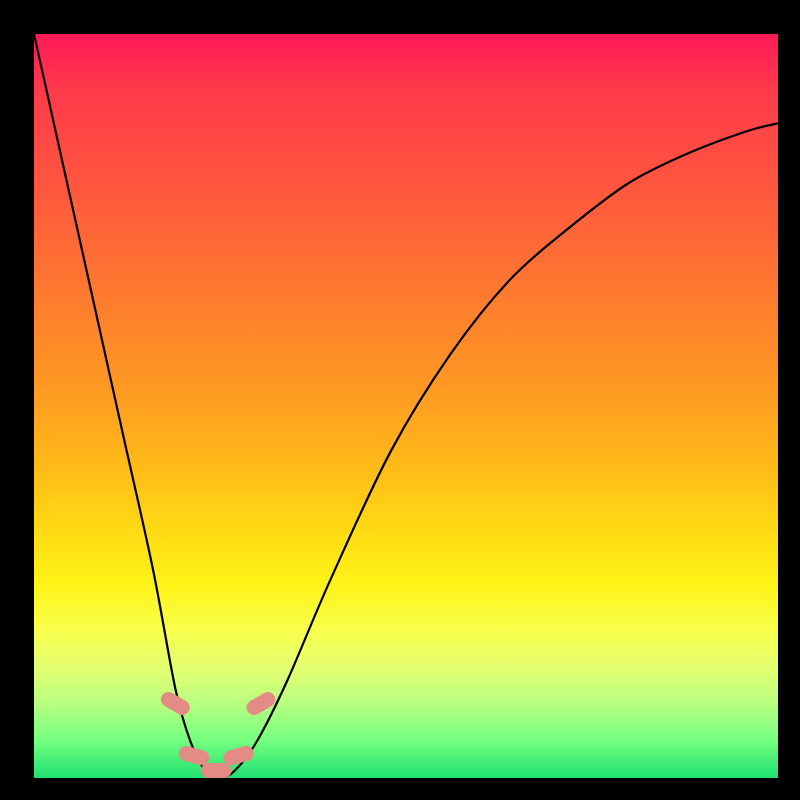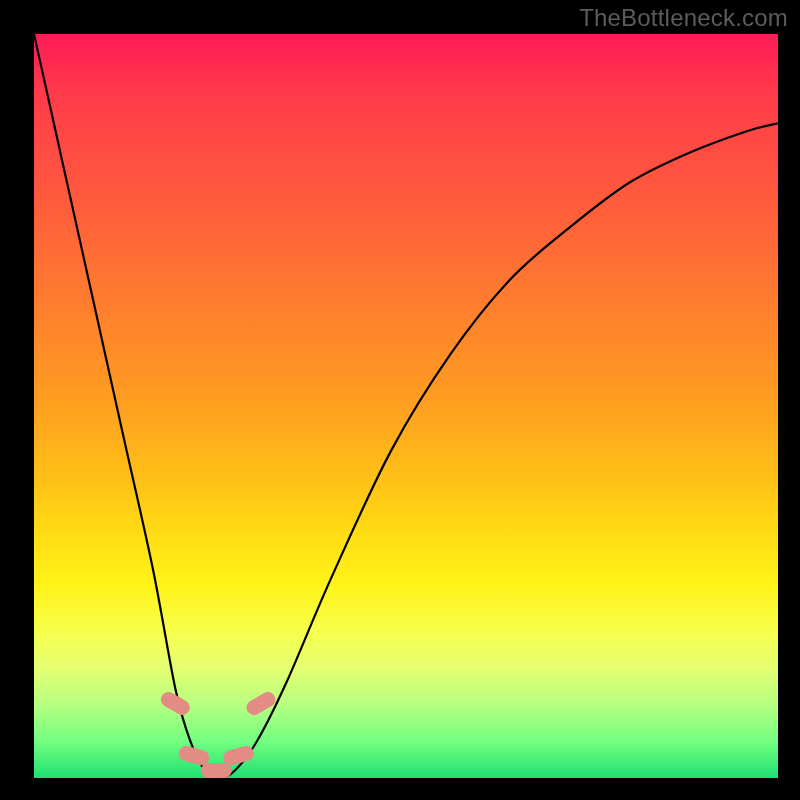--- a/index.html
+++ b/index.html
@@ -70,21 +70,20 @@
   .marker {
     fill: #e38b85;
     stroke: #e38b85;
     stroke-width: 1;
   }
 </style>
 </head>
 <body>
 
 <div class="frame">
-  <div class="watermark">TheBottleneck.com</div>
 
   <div class="plot-area">
     <svg class="curve" viewBox="0 0 744 744">
       <path class="main" d="M 0,0 C 4.96,22.32000000000001 19.840000000000003,89.28000000000009 29.76,133.92000000000007 C 39.68,178.56000000000006 49.6,223.2 59.52,267.84 C 69.44,312.47999999999996 79.36,357.12 89.28,401.76 C 99.2,446.4 110.36,493.5199999999999 119.04,535.68 C 127.72000000000001,577.8399999999999 135.16000000000003,626.2 141.36,654.72 C 147.56,683.24 151.27999999999997,693.16 156.23999999999998,706.8 C 161.2,720.4399999999999 166.16,730.3599999999999 171.12,736.56 C 176.08,742.76 181.04,744 186,744 C 190.96,744 194.68000000000004,742.76 200.88000000000002,736.56 C 207.08,730.3599999999999 214.51999999999998,721.68 223.2,706.8 C 231.88,691.92 240.56,674.56 252.96,647.28 C 265.36,620 280.24,581.56 297.6,543.12 C 314.96000000000004,504.68 337.28,453.84 357.12,416.64 C 376.96000000000004,379.44 396.80000000000007,348.44 416.64000000000004,319.92 C 436.48,291.40000000000003 456.32000000000005,266.59999999999997 476.16,245.51999999999998 C 496,224.44 515.8399999999999,209.56000000000006 535.68,193.44000000000005 C 555.52,177.32000000000005 575.36,161.19999999999996 595.2,148.79999999999995 C 615.0400000000001,136.39999999999995 634.88,127.72000000000007 654.72,119.04000000000008 C 674.5600000000001,110.36000000000008 699.36,101.68000000000005 714.24,96.72000000000003 C 729.12,91.76 739.04,90.51999999999998 744,89.27999999999997"></path>
       <g>
           <rect x="134.36" y="654.6" width="14" height="30" rx="7" class="marker" transform="rotate(-60 141.36 669.6)"></rect>
           <rect x="152.96" y="706.68" width="14" height="30" rx="7" class="marker" transform="rotate(-75 159.96 721.68)"></rect>
           <rect x="175.28" y="721.56" width="14" height="30" rx="7" class="marker" transform="rotate(90 182.28 736.56)"></rect>
           <rect x="197.60000000000002" y="706.68" width="14" height="30" rx="7" class="marker" transform="rotate(75 204.60000000000002 721.68)"></rect>
           <rect x="219.92" y="654.6" width="14" height="30" rx="7" class="marker" transform="rotate(60 226.92 669.6)"></rect>

